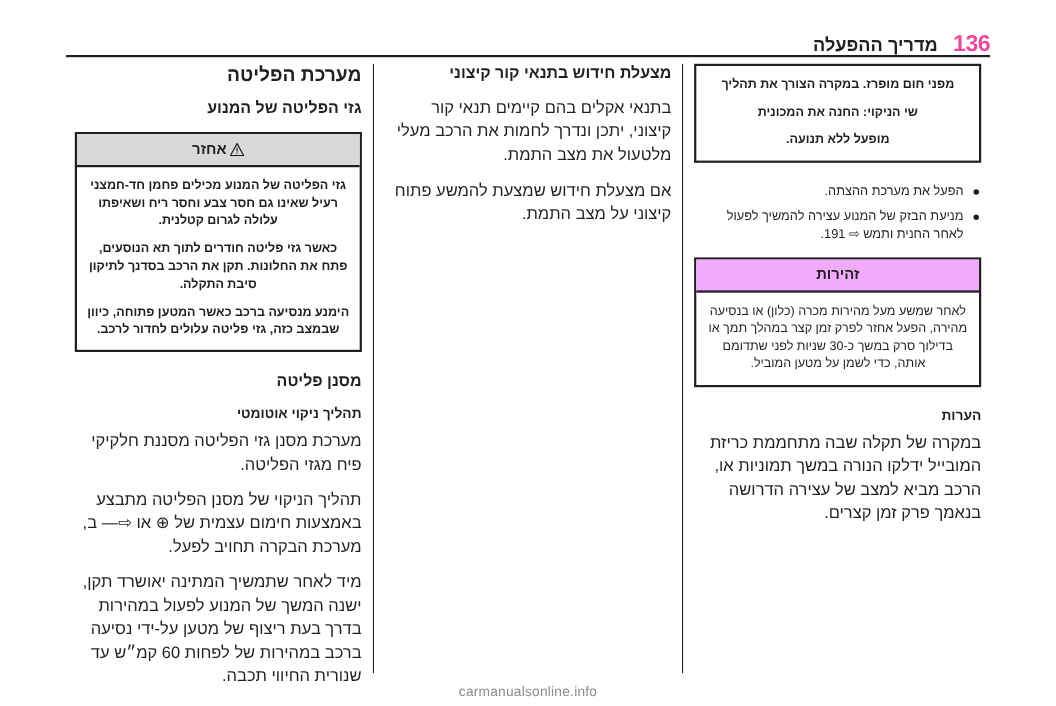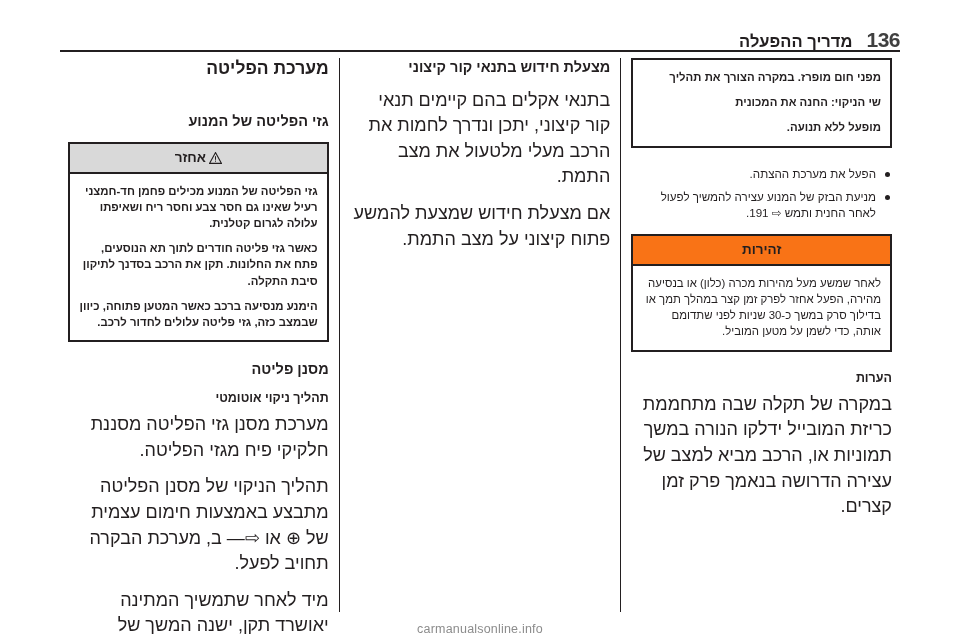--- a/index.html
+++ b/index.html
@@ -37,21 +37,21 @@
   .header-inner {
     display: flex;
     flex-direction: row;
     align-items: baseline;
     gap: 14px;
   }
   .page-number {
     font-size: 21px;
     font-weight: bold;
     letter-spacing: -0.5px;
-    color: #404040;
+    color: #ec4899;
   }
   .header-title {
     font-size: 16.5px;
     font-weight: bold;
     color: #231f20;
   }
   .header-rule {
     position: absolute;
     top: 50px;
     right: 60px;
@@ -82,40 +82,40 @@
     background: #231f20;
     align-self: stretch;
     margin: 0 2px;
     flex: 0 0 1px;
   }
 
   
   h1.section-title {
     font-size: 17.5px;
     font-weight: bold;
-    margin: 0 0 32px 0;
+    margin: 0 0 10px 0;
     line-height: 1.25;
     text-align: right;
   }
   h2.sub-title {
     font-size: 14.5px;
     font-weight: bold;
     margin: 0 0 11px 0;
     line-height: 1.3;
     text-align: right;
   }
   h3.minor-title {
     font-size: 12.5px;
     font-weight: bold;
     margin: 0 0 6px 0;
     line-height: 1.3;
     text-align: right;
   }
   p.body {
-    font-size: 18px;
+    font-size: 15px;
     line-height: 1.42;
     margin: 0 0 11px 0;
     text-align: right;
   }
   p.body:last-child { margin-bottom: 0; }
 
   
   .notice {
     border: 2px solid #231f20;
     margin: 0 0 18px 0;
@@ -128,30 +128,30 @@
     text-align: center;
     font-size: 13.5px;
     font-weight: bold;
     padding: 6px 4px 7px 4px;
     display: flex;
     align-items: center;
     justify-content: center;
     gap: 3px;
   }
   .notice.caution .notice-head {
-    background: #f97316;
+    background: #f0abfc;
   }
   .notice-body {
     padding: 9px 9px 10px 9px;
   }
   .notice-body p {
     font-size: 11.4px;
     line-height: 1.42;
     margin: 0 0 9px 0;
-    text-align: right;
+    text-align: center;
     font-weight: bold;
   }
   .notice-body p:last-child { margin-bottom: 0; }
   .notice.caution .notice-body p { font-weight: normal; }
 
   .warn-triangle {
     display: inline-block;
     width: 13px;
     height: 12px;
     position: relative;

